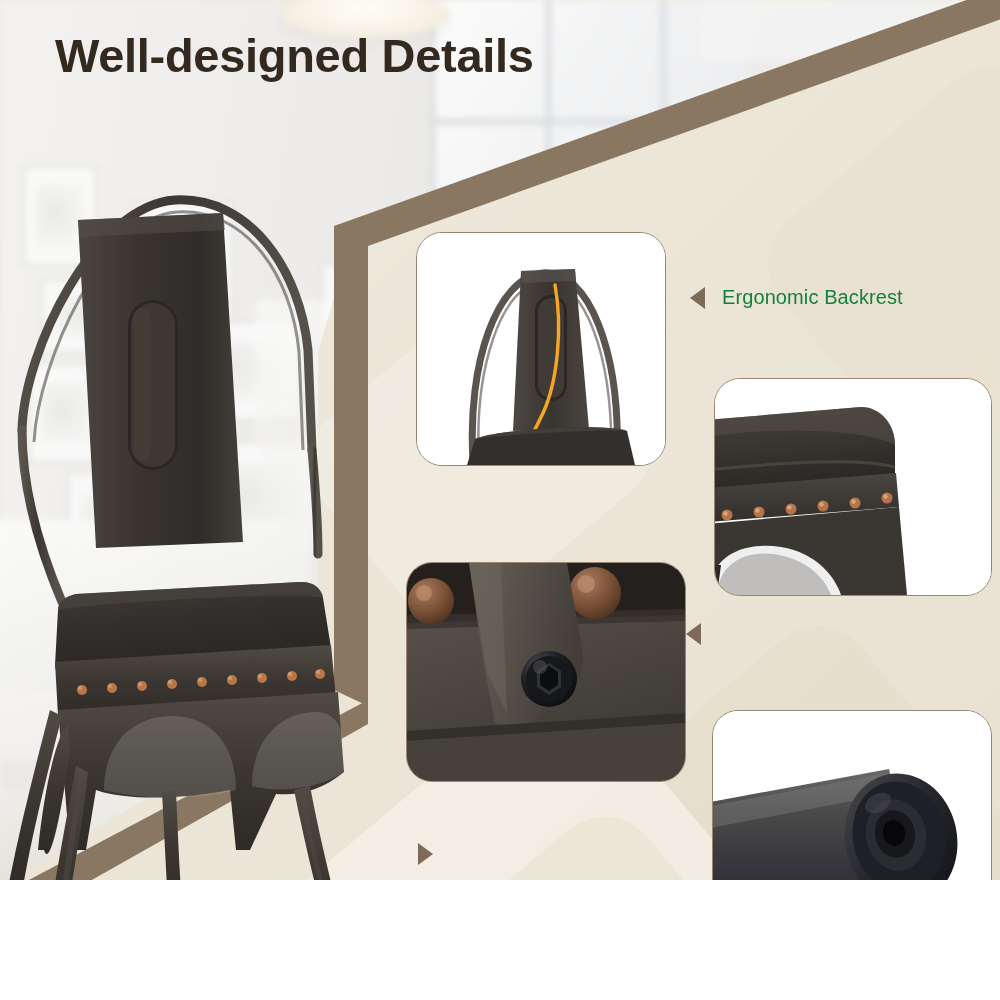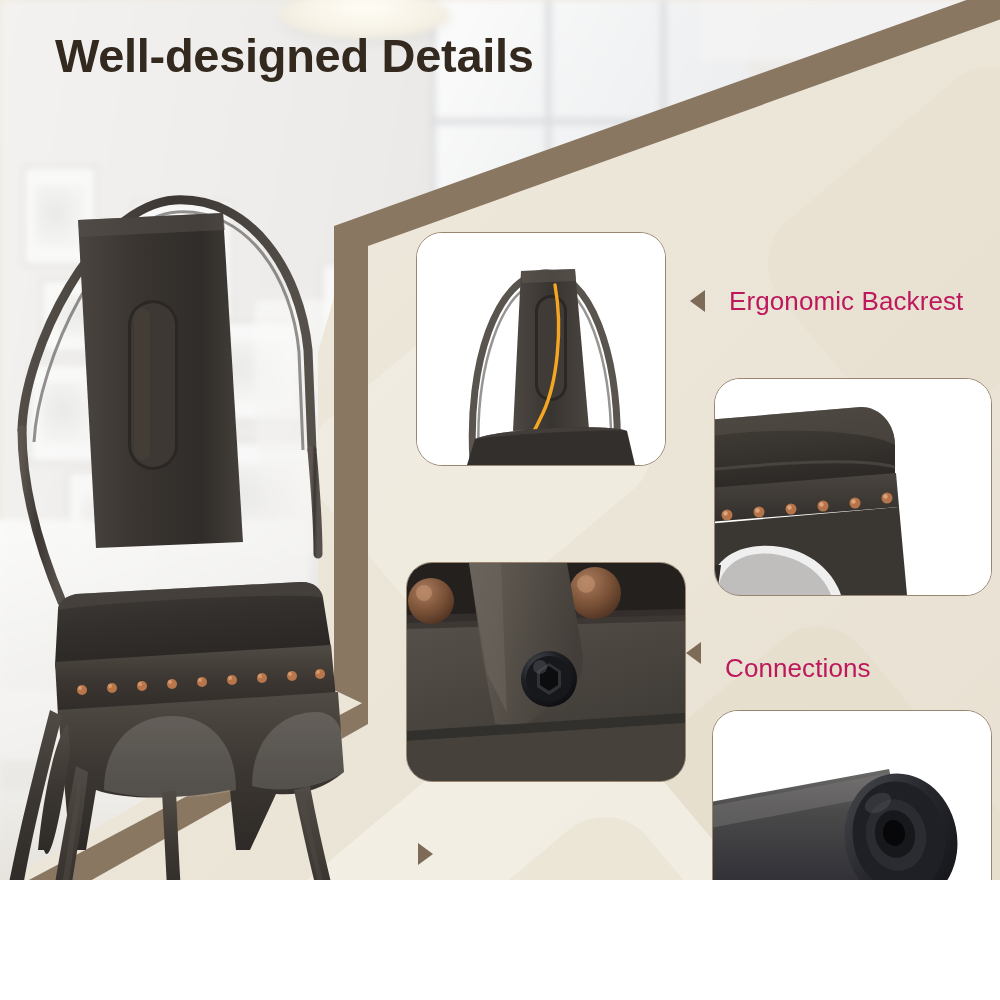--- a/index.html
+++ b/index.html
@@ -39,22 +39,22 @@
        clip-path:polygon(1000px 0px, 1000px 1000px, 0px 1000px, 0px 885px, 318px 697px, 318px 352px, 355px 225px, 1000px 0px);}
   .cream-deco{position:absolute;border-radius:56px;background:#e4dcc9;opacity:.55;}
   .cream-deco2{position:absolute;border-radius:56px;background:#f6f2e8;opacity:.75;}
   .diag-stripe{position:absolute;left:0;top:0;width:1000px;height:1000px;pointer-events:none;}
 
   
   .card{position:absolute;background:#ffffff;border:1.6px solid #9a8670;border-radius:26px;overflow:hidden;}
   .card .inner{position:absolute;left:0;top:0;width:100%;height:100%;}
 
   
-  .label{position:absolute;display:flex;align-items:center;gap:24px;
-         color:#be185d;font-size:26px;font-weight:500;letter-spacing:.1px;white-space:nowrap;}
+  .label{position:absolute;display:flex;align-items:center;gap:17px;
+         color:#15803d;font-size:20px;font-weight:500;letter-spacing:.1px;white-space:nowrap;}
   .label .txt{line-height:1.18;}
   .label.two .txt{text-align:center;white-space:normal;}
   .tri{width:0;height:0;flex:0 0 auto;}
   .tri.left{border-top:11px solid transparent;border-bottom:11px solid transparent;border-right:15px solid #7d6b57;}
   .tri.right{border-top:11px solid transparent;border-bottom:11px solid transparent;border-left:15px solid #7d6b57;}
 
   
   .title{position:absolute;left:55px;top:28px;font-size:47px;font-weight:bold;color:#33291f;
          letter-spacing:-.3px;}
 </style>
@@ -329,21 +329,20 @@
 
       <path d="M0,168 L278,150 L278,160 L0,178 Z" fill="#32302c"></path>
       <path d="M0,178 L278,160 L278,218 L0,218 Z" fill="#46413b"></path>
     </svg>
   </div>
 
   <div class="label two" style="left:686px;top:622px;">
     <span class="tri left"></span>
     <span class="txt" style="display:inline-block">
       <br>
-      <span>Connections</span>
     </span>
   </div>
 
   <div class="card" style="left:712px;top:710px;width:278px;height:248px;">
     <svg class="inner" viewBox="0 0 278 248" preserveAspectRatio="xMidYMid slice">
       <rect width="278" height="248" fill="#ffffff"></rect>
       <defs>
         <linearGradient id="c4leg" x1="0" y1="0" x2="0" y2="1">
           <stop offset="0%" stop-color="#6b6a69"></stop>
             <stop offset="28%" stop-color="#4b4a4a"></stop>

